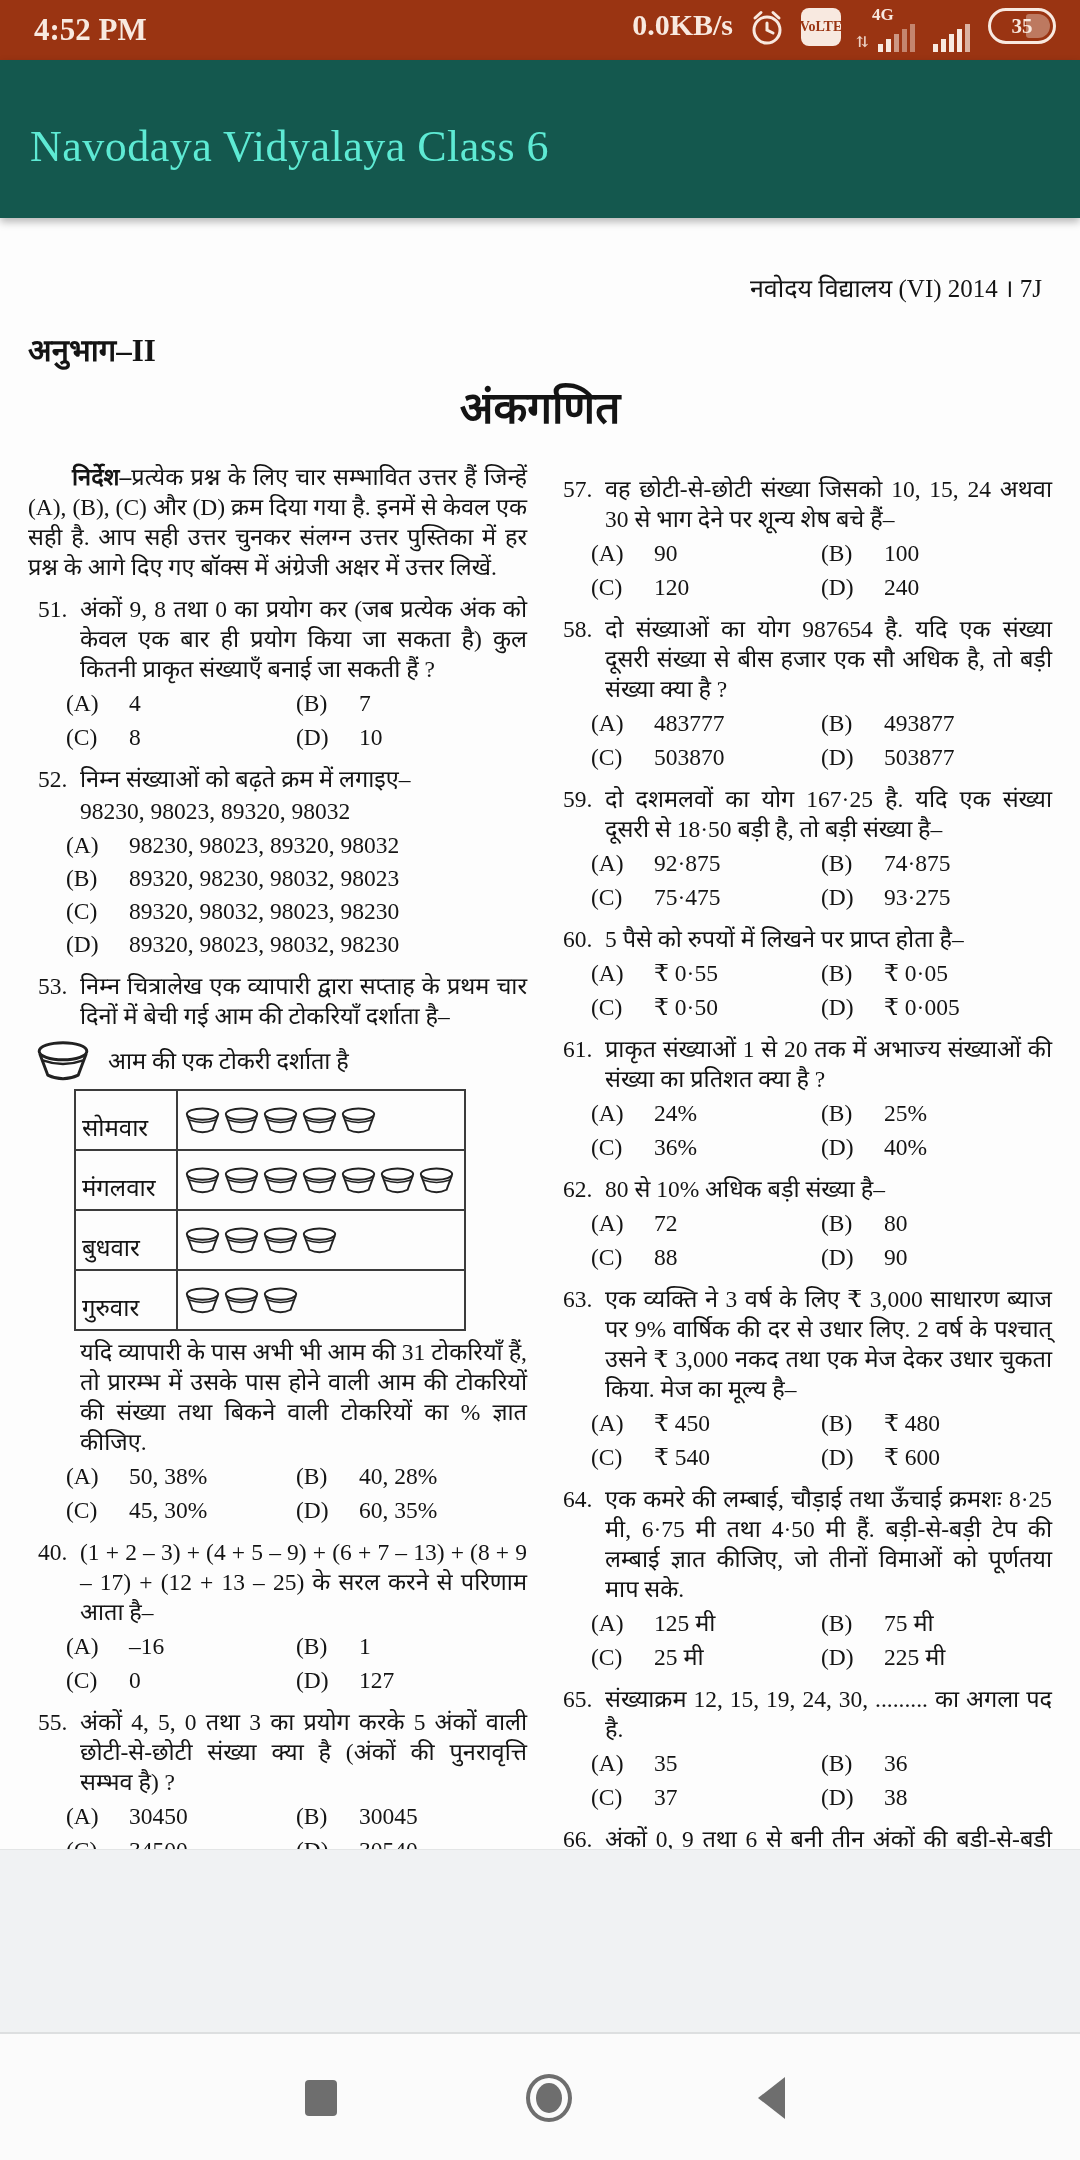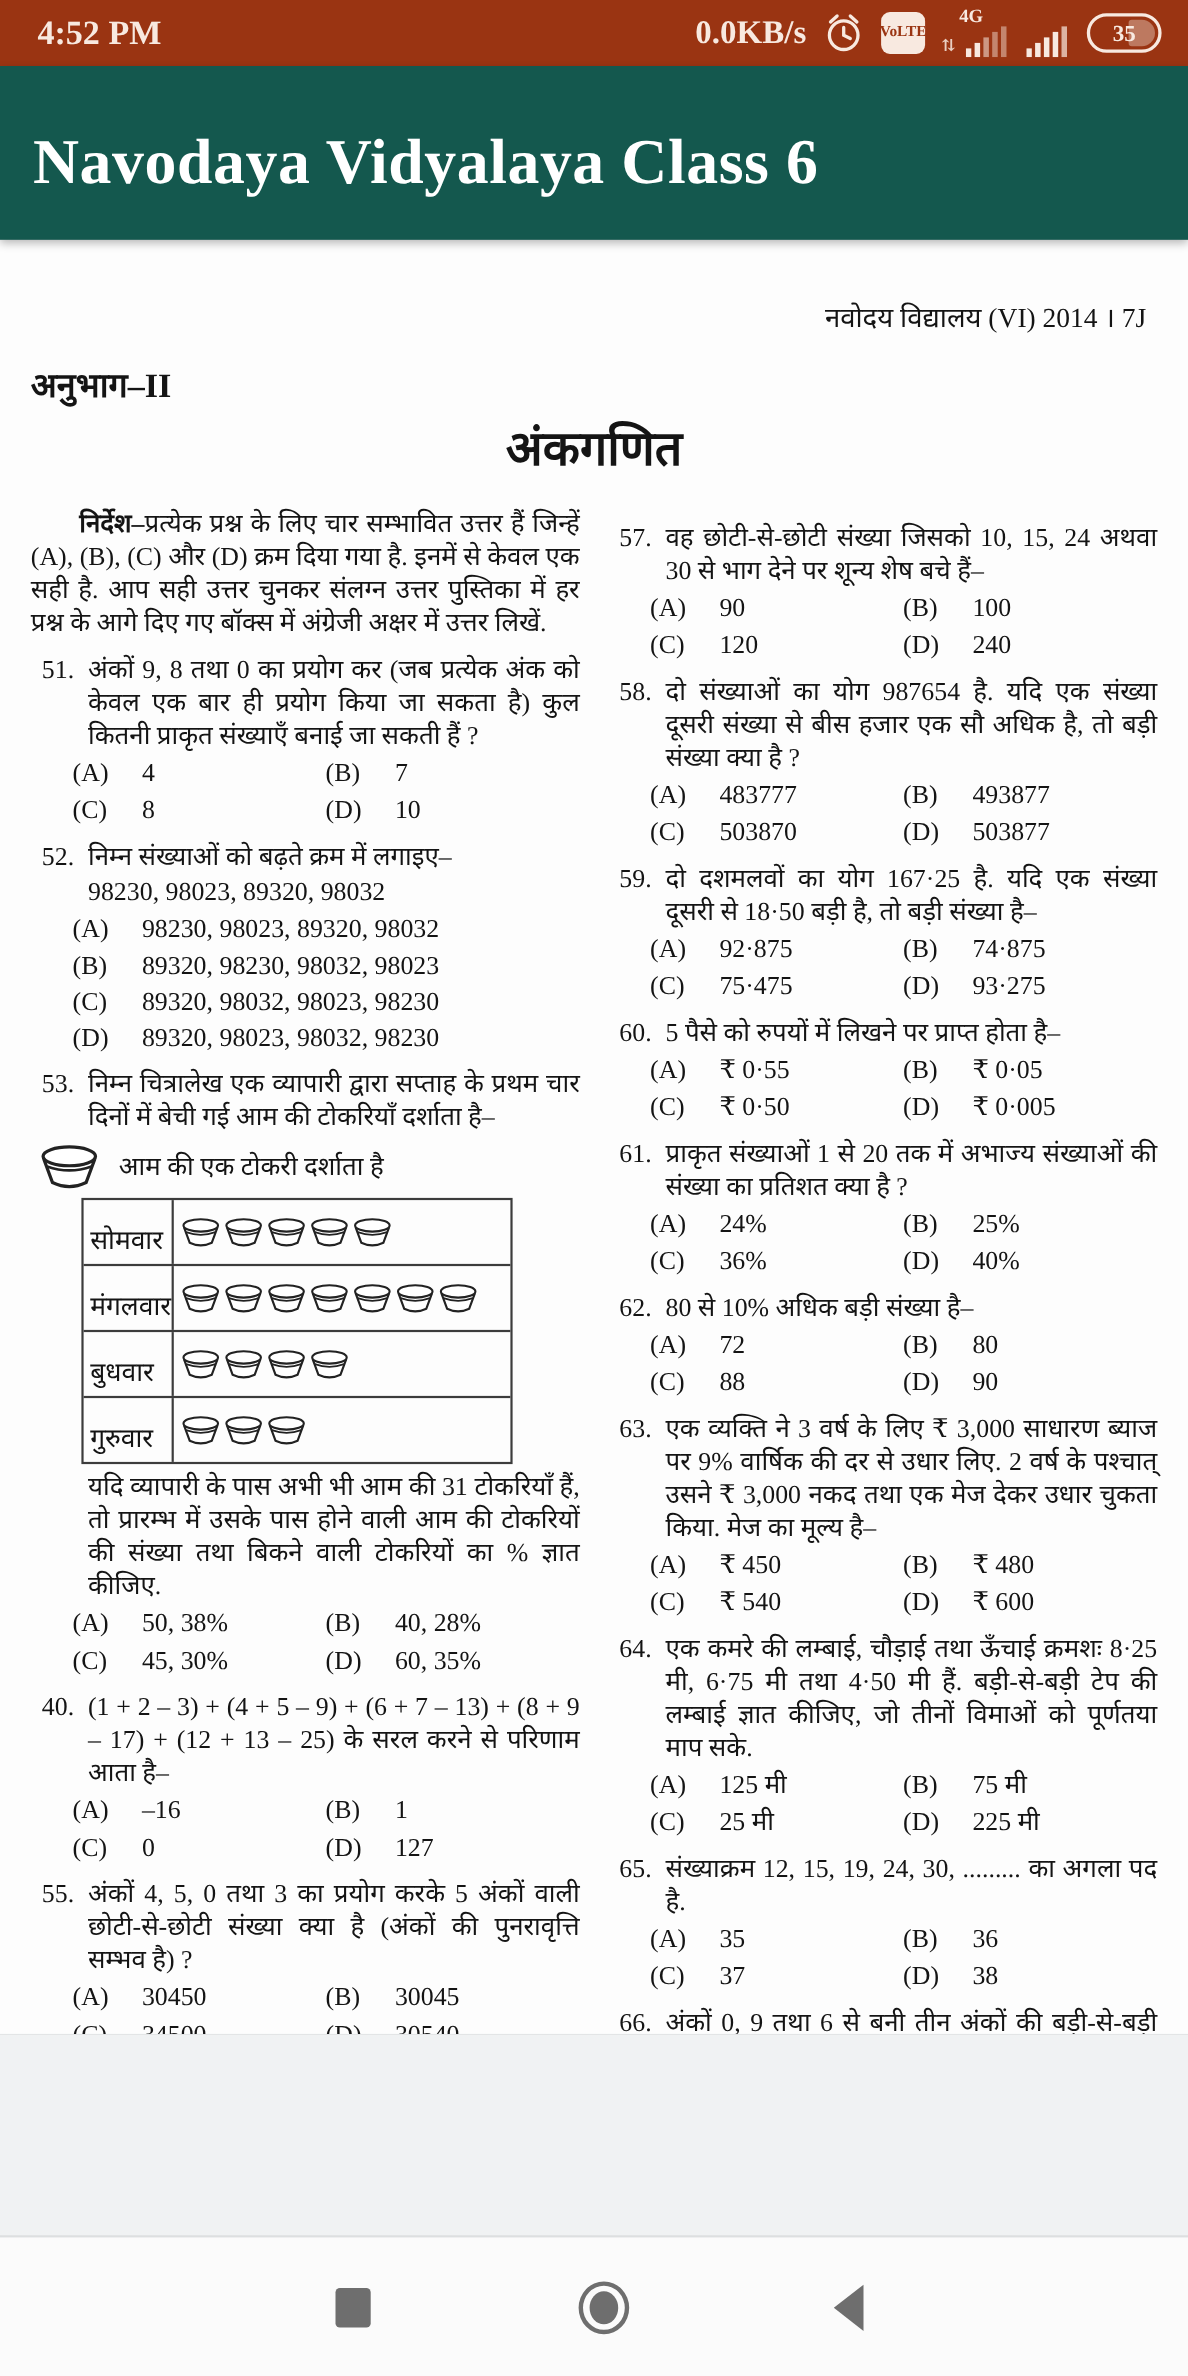--- a/index.html
+++ b/index.html
@@ -7,41 +7,41 @@
     --page-bg:#fdfdfd; --content-bg:#f0f2f3; --nav-icon:#6e6e6e;
     --text:#141414; --table-border:#3c3c3c;
   }
   *{margin:0;padding:0;box-sizing:border-box;}
   body{font-family:"Liberation Serif","DejaVu Serif",serif;background:#000;}
   .screen{position:relative;width:1080px;height:2160px;background:var(--content-bg);overflow:hidden;margin:0 auto;}
 
   
   .status-bar{position:absolute;top:0;left:0;width:1080px;height:60px;background:var(--status-bg);
     color:var(--status-fg);display:flex;align-items:center;padding:0 24px 0 34px;font-size:31px;font-weight:bold;}
-  .sb-right{margin-left:auto;display:flex;align-items:center;gap:15px;}
+  .sb-right{margin-left:auto;display:flex;gap:15px;}
   .sb-speed{font-size:30px;}
   .sb-icon{display:block;}
   .volte{width:40px;height:38px;background:var(--status-fg);border-radius:8px;color:var(--status-bg);
     display:flex;flex-direction:row;align-items:center;justify-content:center;line-height:1;font-weight:bold;}
   .volte span{font-size:14px;display:block;}
   .sig1{position:relative;width:62px;height:44px;}
   .sig1 .sig-4g{position:absolute;top:-2px;left:16px;font-size:17px;font-weight:bold;line-height:1;}
   .sig1 .sig-arrows{position:absolute;left:0;bottom:2px;font-size:15px;line-height:1;opacity:.85;}
   .sig1 svg{position:absolute;right:0;bottom:0;}
   .sig2{position:relative;width:40px;height:44px;}
   .sig2 svg{position:absolute;right:0;bottom:0;}
   .battery{position:relative;width:68px;height:36px;border:3px solid var(--status-fg);border-radius:18px;
     display:flex;align-items:center;justify-content:center;font-size:21px;font-weight:bold;}
   .battery::before{content:"";position:absolute;top:3px;bottom:3px;right:3px;width:24px;
     background:rgba(248,233,224,.38);border-radius:3px 12px 12px 3px;}
 
   
   .app-header{position:absolute;top:60px;left:0;width:1080px;height:158px;background:var(--header-bg);
     display:flex;align-items:center;padding:14px 0 0 30px;box-shadow:0 4px 8px rgba(0,0,0,.28);z-index:2;}
-  .app-title{color:#ffffff;font-weight:bold;font-size:58px;letter-spacing:.5px;}
+  .app-title{color:#5eead4;font-weight:normal;font-size:44px;letter-spacing:.5px;}
 
   
   .content{position:absolute;top:218px;left:0;width:1080px;height:1814px;background:var(--content-bg);}
   .page{width:1080px;height:1632px;background:var(--page-bg);color:var(--text);
     padding:0 28px;overflow:hidden;border-bottom:1px solid #e3e5e6;}
   .ref-line{margin-top:52px;text-align:right;font-size:25px;padding-right:10px;}
   .sec-heading{margin-top:24px;text-align:left;font-size:31px;font-weight:bold;}
   .sub-heading{margin-top:6px;text-align:center;font-size:44px;font-weight:bold;}
   .cols{display:flex;gap:26px;margin-top:26px;align-items:flex-start;}
   .col{width:499px;font-size:23.5px;line-height:30px;}
@@ -57,21 +57,21 @@
   .opts.stack .opt{margin-top:3px;}
   .opt{display:flex;gap:13px;align-items:baseline;}
   .olabel{min-width:50px;}
 
   
   .pg-legend{display:flex;align-items:center;gap:14px;margin:8px 0 6px -48px;}
   .legend-basket{width:62px;height:44px;flex:0 0 auto;}
   .pg-table{margin-left:-6px;width:392px;border:2px solid var(--table-border);margin-top:2px;}
   .pg-row{display:flex;border-top:2px solid var(--table-border);}
   .pg-row:first-child{border-top:none;}
-  .pg-day{width:82px;border-right:2px solid var(--table-border);padding:22px 4px 6px 6px;font-size:24px;display:flex;align-items:center;}
+  .pg-day{width:102px;border-right:2px solid var(--table-border);padding:22px 4px 6px 6px;font-size:24px;display:flex;align-items:center;}
   .pg-baskets{flex:1;display:flex;align-items:center;gap:2px;padding:5px 6px;min-height:44px;}
   .basket{width:37px;height:29px;flex:0 0 auto;}
 
   
   .nav-bar{position:absolute;left:0;top:2032px;width:1080px;height:128px;background:#fbfbfb;border-top:2px solid #dddfe0;}
   .nav-btn{position:absolute;top:0;width:110px;height:128px;display:flex;align-items:center;justify-content:center;cursor:pointer;}
   .nav-recents{left:266px;}
   .nav-home{left:494px;}
   .nav-back{left:716px;}
   .icon-square{width:32px;height:36px;background:var(--nav-icon);border-radius:4px;}

